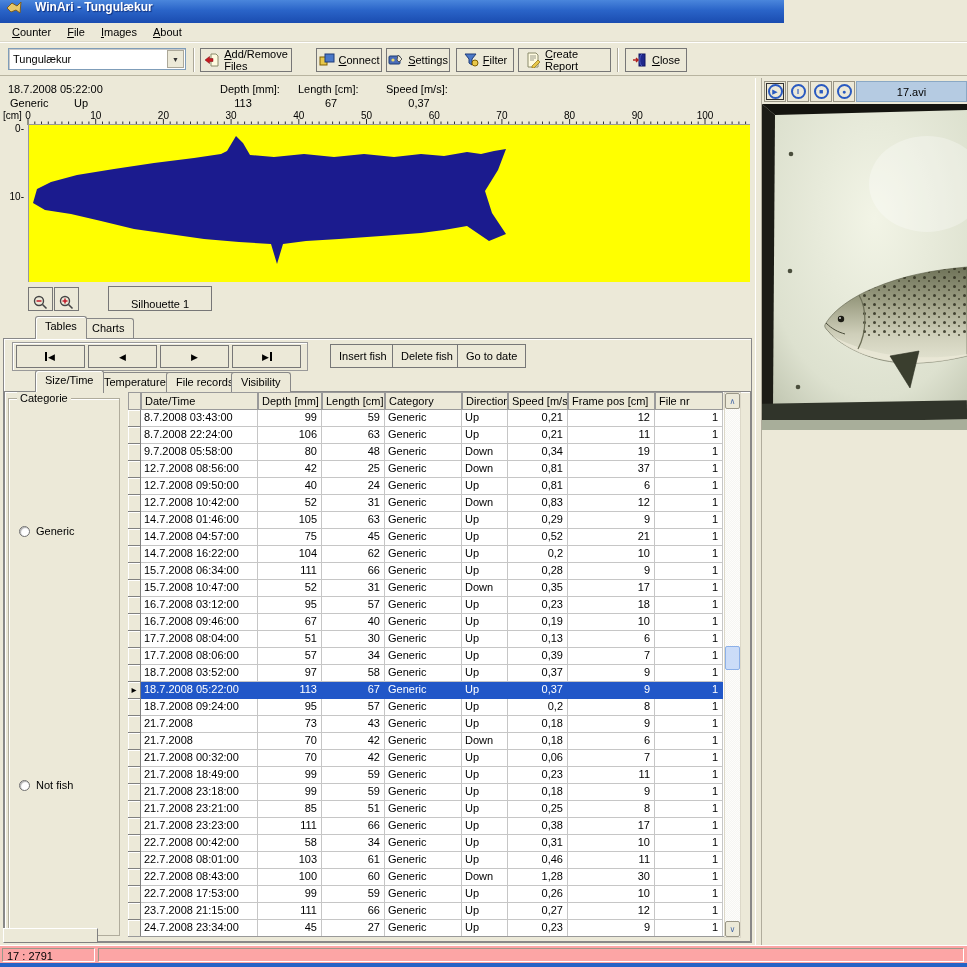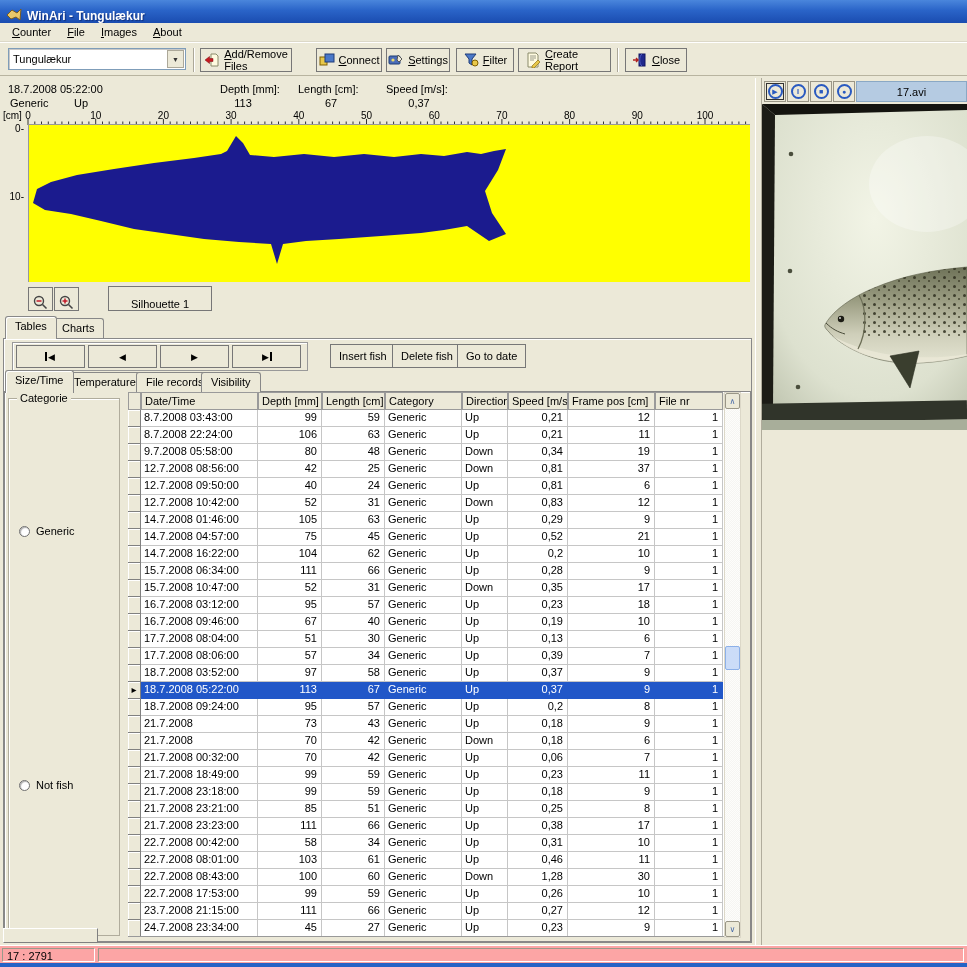--- a/index.html
+++ b/index.html
@@ -1,23 +1,23 @@
 <!DOCTYPE html>
 <html><head>
 <meta charset="utf-8">
 <style>
   *{margin:0;padding:0;box-sizing:border-box;font-family:"Liberation Sans",sans-serif;}
   html,body{width:967px;height:967px;overflow:hidden;}
   body{background:#d4d0c8;font-size:11px;color:#000;}
   .window{position:absolute;left:0;top:0;width:967px;height:967px;background:#ece9d8;}
 
   
-  .titlebar{position:absolute;left:0;top:0;width:967px;height:23px;
+  .titlebar{position:absolute;left:0;top:0;width:784px;height:23px;
     background:linear-gradient(180deg,#4a86dc 0%,#2a64c8 45%,#1a4cb0 100%);
-    display:flex;align-items:flex-end;padding:0 6px;gap:5px;}
+    display:flex;align-items:flex-start;padding:0 6px;gap:13px;}
   .titlebar .title{color:#fff;font-weight:bold;font-size:12px;text-shadow:1px 1px 1px #10307c;}
 
   
   .menubar{position:absolute;left:0;top:23px;width:967px;height:19px;background:#ece9d8;
     display:flex;align-items:center;padding-left:4px;border-bottom:1px solid #dcd8c8;}
   .menu-item{padding:2px 8px;display:inline-block;cursor:default;}
   .mnemonic::first-letter{text-decoration:underline;}
 
   
   .toolbar{position:absolute;left:0;top:42px;width:967px;height:34px;background:#ece9d8;
@@ -35,21 +35,21 @@
   
   .lbl{position:absolute;white-space:nowrap;}
   .silhouette-canvas{position:absolute;left:28px;top:124px;width:722px;height:158px;
     background:#ffff00;border-top:1px solid #999;border-left:1px solid #999;}
   .vtick{position:absolute;font-size:10px;text-align:right;width:24px;left:0;}
   .sil-btn{position:absolute;background:#ece9d8;border:1px solid #777;display:flex;
     align-items:flex-end;justify-content:center;cursor:default;}
 
   
   .tab{position:absolute;background:#ece9d8;border:1px solid #888;border-bottom:none;
-    border-radius:3px 3px 0 0;padding:3px 9px 0 9px;height:21px;font-size:11px;cursor:default;}
+    border-radius:3px 3px 0 0;padding:3px 9px 0 9px;height:21px;font-size:11px;cursor:default;margin-left:30px;}
   .tab.active{height:23px;z-index:5;box-shadow:inset 1px 1px 0 #fff;}
   .page{position:absolute;background:#ece9d8;border:1px solid #888;box-shadow:inset 1px 1px 0 #fff;}
 
   
   .navpanel{position:absolute;left:12px;top:342px;width:296px;height:29px;
     border:1px solid #999;box-shadow:inset 1px 1px 0 #fff;background:#ece9d8;z-index:6;}
   .navbtn{position:absolute;top:2px;width:69px;height:23px;background:#ece9d8;border:1px solid #777;
     display:flex;align-items:center;justify-content:center;font-size:9px;cursor:default;}
   .navbtn .bar{width:2px;height:9px;background:#000;display:inline-block;}
   .navbtn .g{padding:0 1px;}

